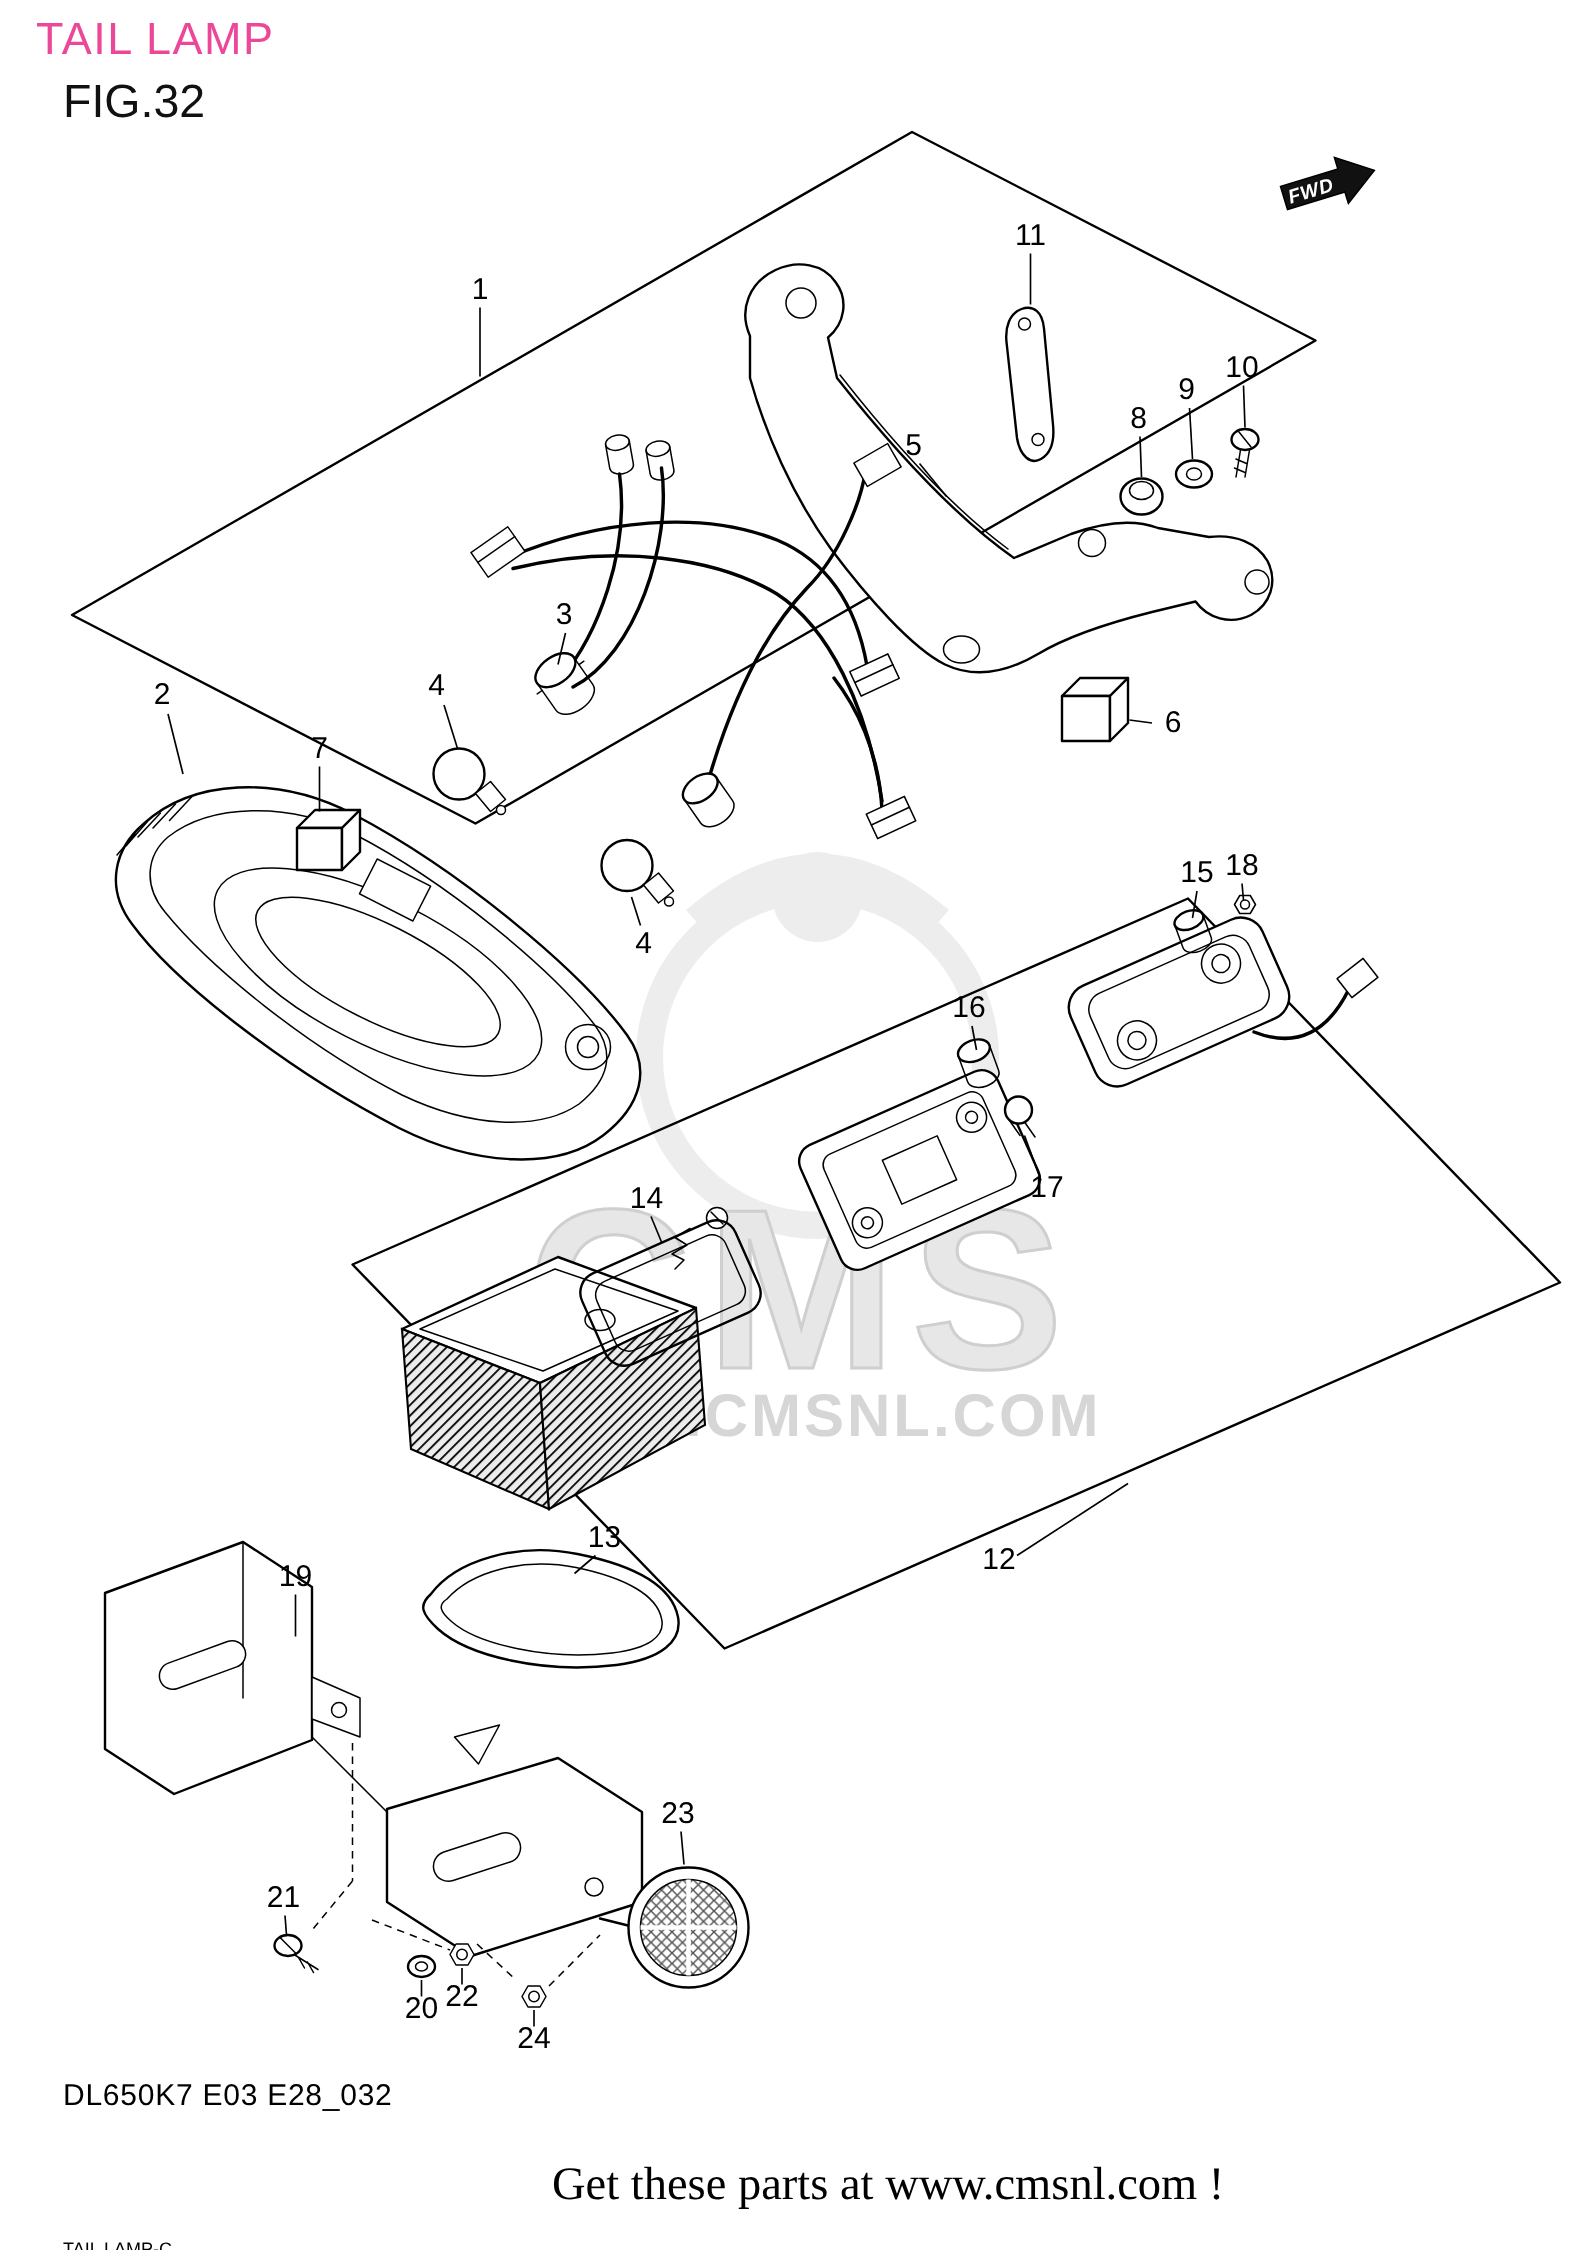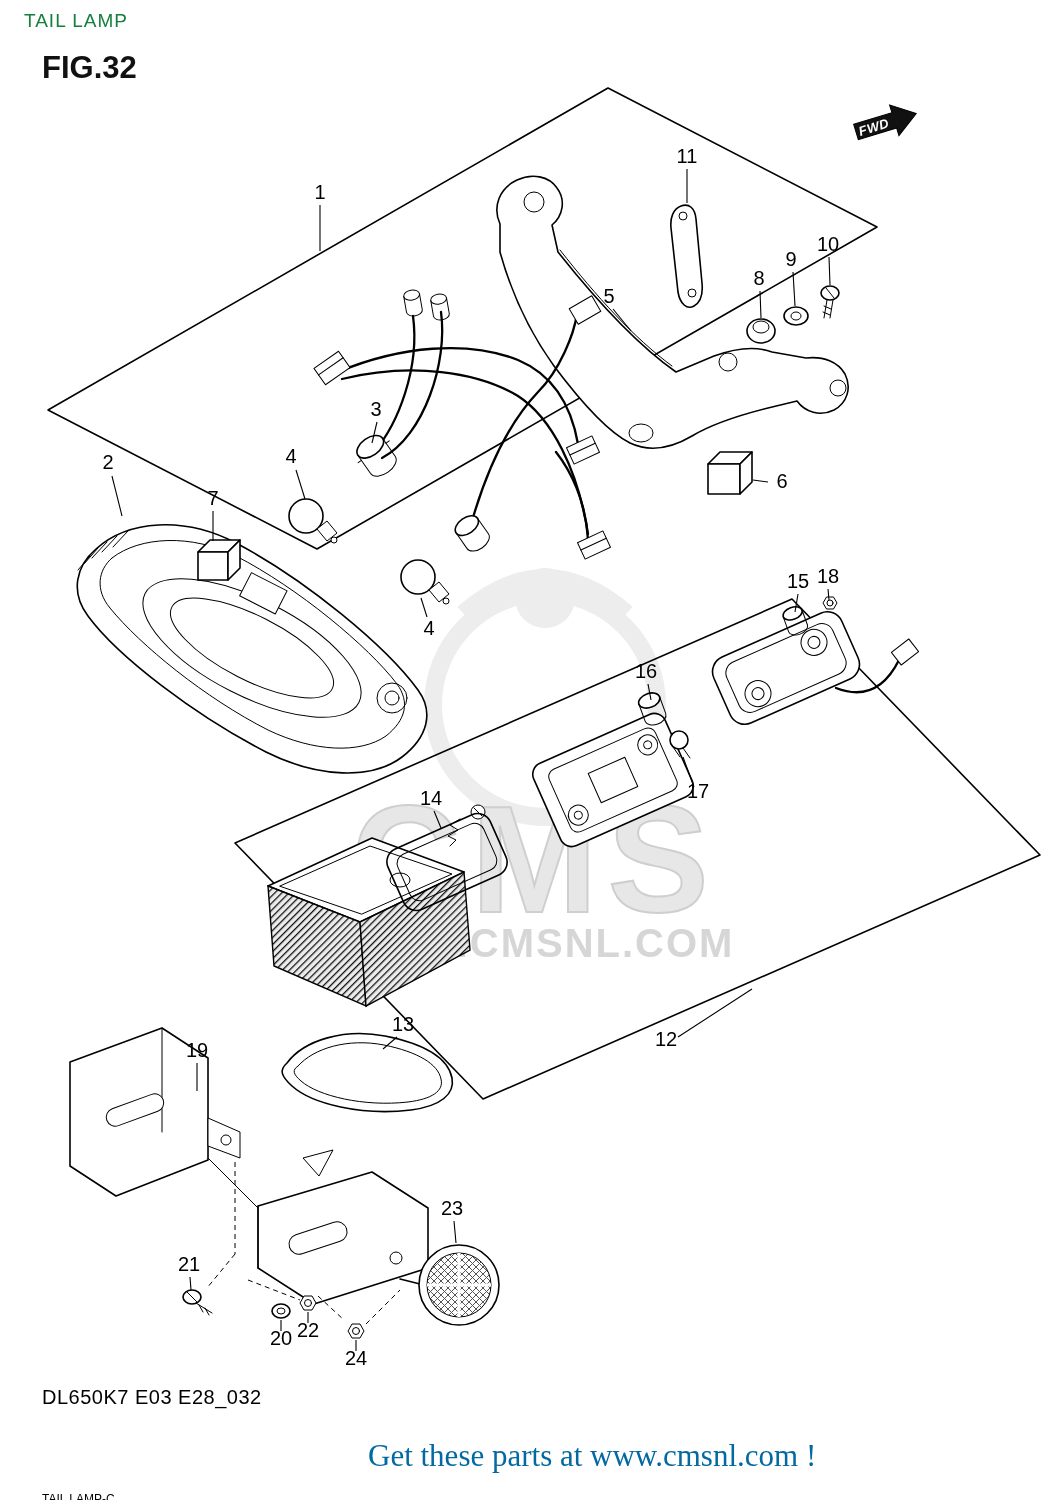--- a/index.html
+++ b/index.html
@@ -1,24 +1,24 @@
 <!DOCTYPE html>
 <html><head>
 <meta charset="utf-8">
 <style>
   *{margin:0;padding:0;box-sizing:border-box}
   html,body{background:#ffffff}
   .page{position:relative;width:1058px;height:1500px;background:#ffffff;overflow:hidden;
         font-family:"Liberation Sans",sans-serif;color:#000}
   .abs{position:absolute}
-  .page-title{left:24px;top:10px;font-size:19px;color:#15803d;letter-spacing:1px}
-  .fig-label{left:42px;top:50px;font-size:31px;font-weight:bold;color:#111}
+  .page-title{left:24px;top:10px;font-size:30px;color:#ec4899;letter-spacing:1px}
+  .fig-label{left:42px;top:50px;font-size:31px;font-weight:normal;color:#111}
   .drawing-code{left:42px;top:1386px;font-size:20px;letter-spacing:.5px}
   .drawing-caption{left:42px;top:1492px;font-size:12px}
-  .footer-link{left:368px;top:1438px;font-size:31px;color:#0369a1;
+  .footer-link{left:368px;top:1438px;font-size:31px;color:#000000;
                font-family:"Liberation Serif",serif}
   svg{position:absolute;left:0;top:0}
   .ln{fill:none;stroke:#000;stroke-width:1.6;stroke-linejoin:round;stroke-linecap:round}
   .ln1{fill:none;stroke:#000;stroke-width:1;stroke-linejoin:round;stroke-linecap:round}
   .fw{fill:#fff;stroke:#000;stroke-width:1.6;stroke-linejoin:round}
   .fw1{fill:#fff;stroke:#000;stroke-width:1;stroke-linejoin:round}
   .wire{fill:none;stroke:#000;stroke-width:2.3;stroke-linecap:round}
   .dash{fill:none;stroke:#000;stroke-width:1;stroke-dasharray:5 4}
   .leader{stroke:#000;stroke-width:1.1}
   .part-num{font:20px "Liberation Sans",sans-serif;fill:#000;text-anchor:middle}

